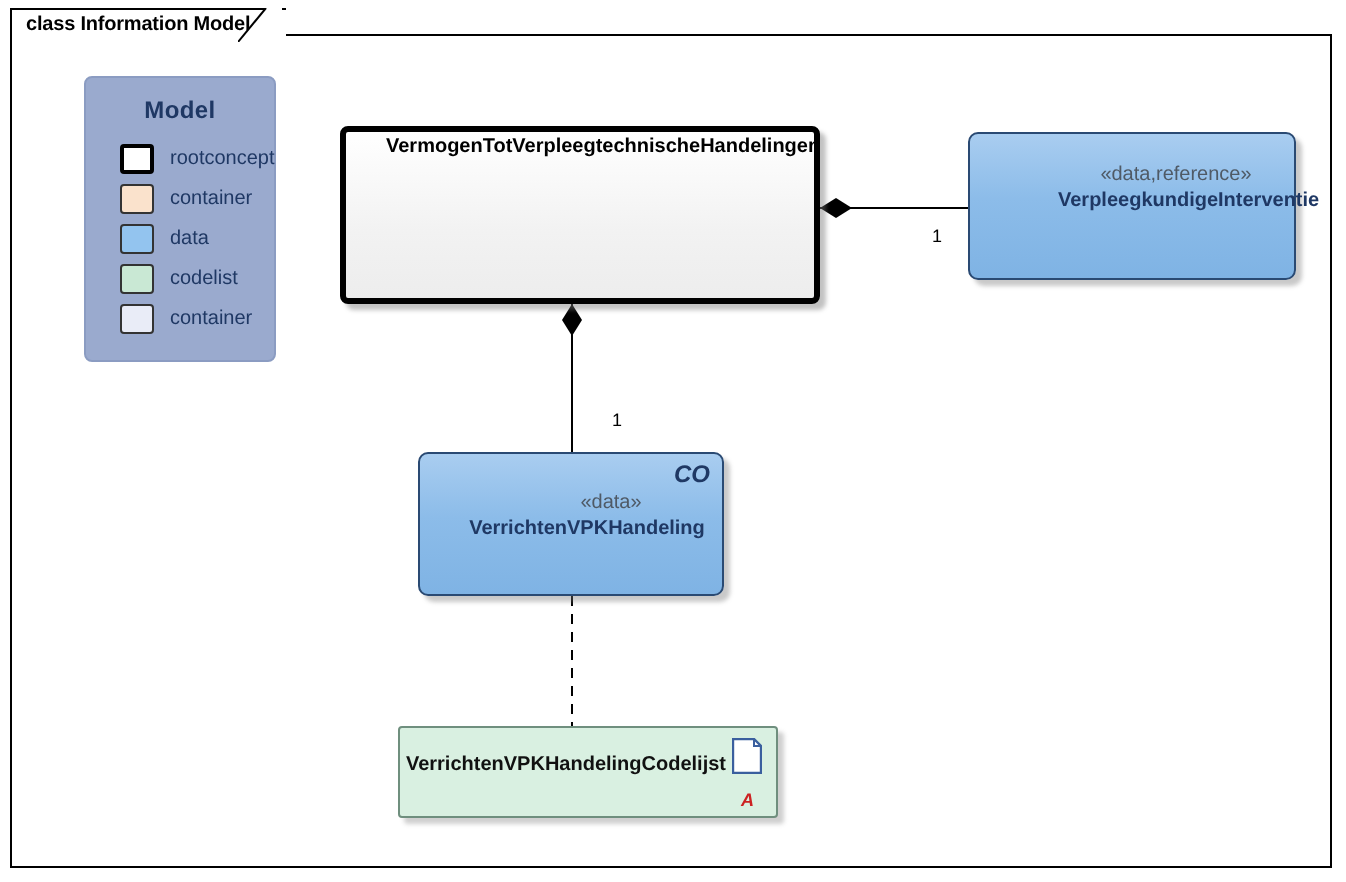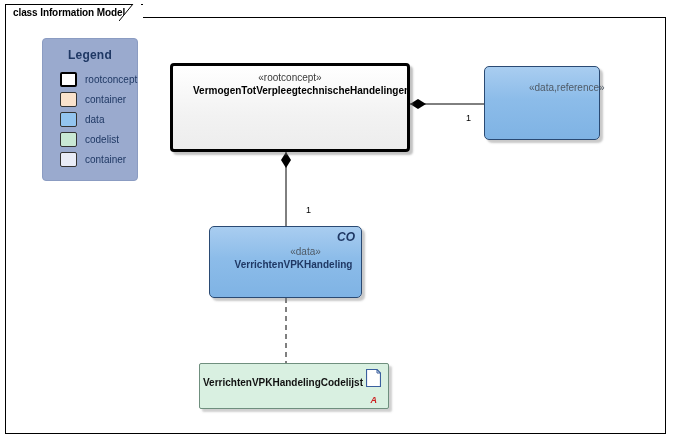--- a/index.html
+++ b/index.html
@@ -138,21 +138,21 @@
     background: linear-gradient(to bottom, #ffffff 0%, #f2f2f2 60%, #ededed 100%);
     box-shadow: 3px 3px 2px rgba(120,120,120,0.45);
   }
   .cls-root .uml-stereo { margin-top: 6px; color: #3a3a3a; }
   .cls-root .uml-name { margin-top: 2px; color: #000000; padding-left: 20px; }
 
   
   .cls-ref {
     left: 484px;
     top: 66px;
-    width: 116px;
+    width: 164px;
     height: 74px;
     border: 1px solid #2a4a73;
     border-radius: 5px;
     background: linear-gradient(to bottom, #a9cdf0 0%, #8cbce9 45%, #7fb3e4 100%);
     box-shadow: 3px 3px 2px rgba(120,120,120,0.4);
     padding-left: 44px;
   }
   .cls-ref .uml-stereo { margin-top: 15px; color: #4f5a66; }
   .cls-ref .uml-name { margin-top: 2px; color: #1f3864; }
 
@@ -230,21 +230,21 @@
   <div class="frame-tab">
     <span class="frame-tab-label">class Information Model</span>
   </div>
   <svg class="frame-tab-slant">
     <polygon points="0,17 14,0 22,0 22,17" fill="#ffffff"></polygon>
     <line x1="0" y1="17" x2="14" y2="0" stroke="#000000" stroke-width="1"></line>
     <line x1="0" y1="16.5" x2="-6" y2="16.5" stroke="#000000" stroke-width="1"></line>
   </svg>
 
   <div class="legend">
-    <div class="legend-title">Legend</div>
+    <div class="legend-title">Model</div>
     <div class="legend-items">
 
       <div class="legend-row">
         <span class="legend-swatch thick" style="background:#ffffff"></span>
         <span class="legend-label">rootconcept</span>
       </div>
 
       <div class="legend-row">
         <span class="legend-swatch" style="background:#fae2cc"></span>
         <span class="legend-label">container</span>
@@ -276,26 +276,26 @@
     <line x1="286" y1="152" x2="286" y2="226" stroke="#000000" stroke-width="1"></line>
     <polygon points="286,152 281,160 286,168 291,160" fill="#000000"></polygon>
 
     <line x1="286" y1="298" x2="286" y2="363" stroke="#000000" stroke-width="1" stroke-dasharray="5,4"></line>
   </svg>
 
   <span class="mult" style="left:466px; top:113px;">1</span>
   <span class="mult" style="left:306px; top:205px;">1</span>
 
   <div class="uml cls-root">
-    <div class="uml-stereo">«rootconcept»</div>
     <div class="uml-name">VermogenTotVerpleegtechnischeHandelingen</div>
   </div>
 
   <div class="uml cls-ref">
     <div class="uml-stereo">«data,reference»</div>
+    <div class="uml-name">VerpleegkundigeInterventie</div>
   </div>
 
   <div class="uml cls-data">
     <span class="cls-badge">CO</span>
     <div class="uml-stereo">«data»</div>
     <div class="uml-name">VerrichtenVPKHandeling</div>
   </div>
 
   <div class="uml cls-codelist">
     <div class="uml-name" style="text-align:center; padding-right:22px;">VerrichtenVPKHandelingCodelijst</div>

